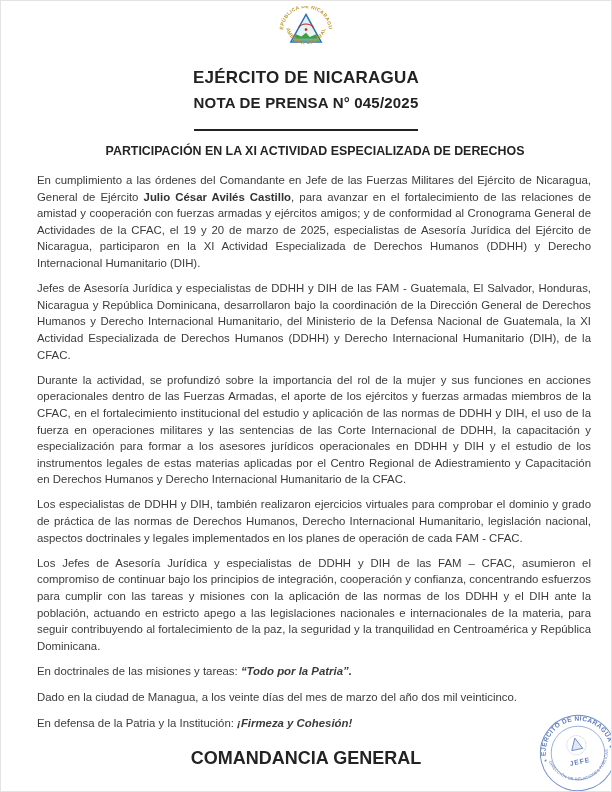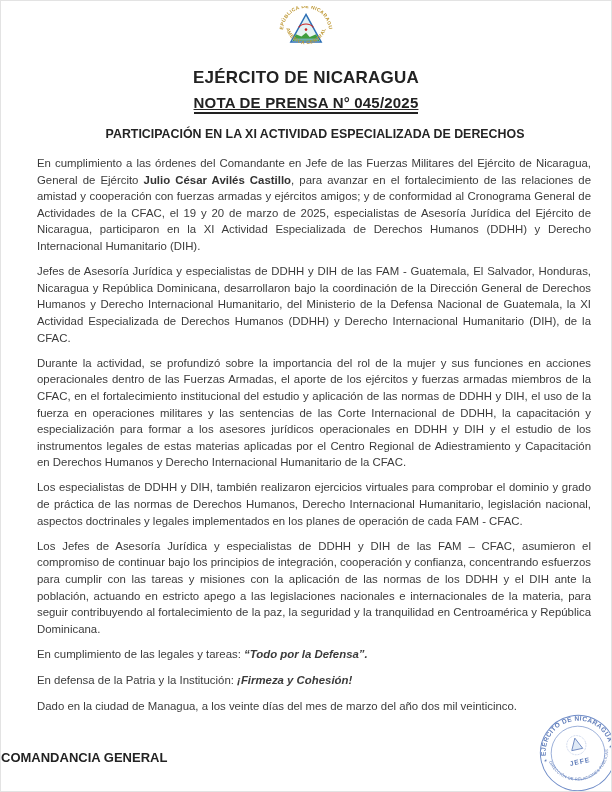--- a/index.html
+++ b/index.html
@@ -15,37 +15,37 @@
     color:#3b3b3b;
   }
   .emblem-wrap{width:100%;text-align:center;padding-top:5px;}
   .org-title{
     text-align:center;font-weight:bold;font-size:17px;line-height:19px;
     margin-top:8px;color:#222;letter-spacing:.2px;
   }
   .press-note-wrap{text-align:center;margin-top:7px;}
   .press-note{
     display:inline-block;font-weight:bold;font-size:15px;line-height:16px;color:#222;
-    border-bottom:2px solid #222;padding-bottom:1px;letter-spacing:.2px;text-decoration:underline;
+    border-bottom:2px solid #222;padding-bottom:18px;letter-spacing:.2px;
   }
   .subject{
     text-align:center;font-weight:bold;font-size:12.4px;line-height:15px;
     margin-top:13px;color:#242424;padding-left:18px;
   }
   .doc-body{margin:13px 20px 0 36px;}
   .doc-body p{
     font-size:11.4px;line-height:16.6px;text-align:justify;
     margin:0 0 8.6px 0;color:#3b3b3b;
   }
   .doc-body p.single{text-align:left;margin-bottom:9.2px;}
   .motto{font-weight:bold;font-style:italic;}
   b{color:#333;}
   .footer{
     position:absolute;left:0;top:749px;width:100%;
-    text-align:left;font-weight:bold;font-size:13px;line-height:16px;color:#232323;
+    text-align:center;font-weight:bold;font-size:18px;line-height:16px;color:#232323;
   }
   .seal{
     position:absolute;left:537px;top:712px;width:80px;height:80px;
     transform:rotate(-12deg);opacity:.88;
   }
   .arc-gold{fill:#bd9630;font-weight:bold;}
   .seal-blue{fill:#4a6bb0;}
 </style>
 </head>
 <body>
@@ -83,23 +83,23 @@
   <div class="subject">
     <div>PARTICIPACIÓN EN LA XI ACTIVIDAD ESPECIALIZADA DE DERECHOS</div>
   </div>
 
   <div class="doc-body">
     <p><span>En cumplimiento a las órdenes del Comandante en Jefe de las Fuerzas Militares del Ejército de Nicaragua, General de Ejército </span><b>Julio César Avilés Castillo</b><span>, para avanzar en el fortalecimiento de las relaciones de amistad y cooperación con fuerzas armadas y ejércitos amigos; y de conformidad al Cronograma General de Actividades de la CFAC, el 19 y 20 de marzo de 2025, especialistas de Asesoría Jurídica del Ejército de Nicaragua, participaron en la XI Actividad Especializada de Derechos Humanos (DDHH) y Derecho Internacional Humanitario (DIH).</span></p>
     <p>Jefes de Asesoría Jurídica y especialistas de DDHH y DIH de las FAM - Guatemala, El Salvador, Honduras, Nicaragua y República Dominicana, desarrollaron bajo la coordinación de la Dirección General de Derechos Humanos y Derecho Internacional Humanitario, del Ministerio de la Defensa Nacional de Guatemala, la XI Actividad Especializada de Derechos Humanos (DDHH) y Derecho Internacional Humanitario (DIH), de la CFAC.</p>
     <p>Durante la actividad, se profundizó sobre la importancia del rol de la mujer y sus funciones en acciones operacionales dentro de las Fuerzas Armadas, el aporte de los ejércitos y fuerzas armadas miembros de la CFAC, en el fortalecimiento institucional del estudio y aplicación de las normas de DDHH y DIH, el uso de la fuerza en operaciones militares y las sentencias de las Corte Internacional de DDHH, la capacitación y especialización para formar a los asesores jurídicos operacionales en DDHH y DIH y el estudio de los instrumentos legales de estas materias aplicadas por el Centro Regional de Adiestramiento y Capacitación en Derechos Humanos y Derecho Internacional Humanitario de la CFAC.</p>
     <p>Los especialistas de DDHH y DIH, también realizaron ejercicios virtuales para comprobar el dominio y grado de práctica de las normas de Derechos Humanos, Derecho Internacional Humanitario, legislación nacional, aspectos doctrinales y legales implementados en los planes de operación de cada FAM - CFAC.</p>
     <p>Los Jefes de Asesoría Jurídica y especialistas de DDHH y DIH de las FAM – CFAC, asumieron el compromiso de continuar bajo los principios de integración, cooperación y confianza, concentrando esfuerzos para cumplir con las tareas y misiones con la aplicación de las normas de los DDHH y el DIH ante la población, actuando en estricto apego a las legislaciones nacionales e internacionales de la materia, para seguir contribuyendo al fortalecimiento de la paz, la seguridad y la tranquilidad en Centroamérica y República Dominicana.</p>
-    <p class="single"><span>En cumplimiento de las legales y tareas: </span><span class="motto">“Todo por la Defensa”.</span></p>
+    <p class="single"><span>En doctrinales de las misiones y tareas: </span><span class="motto">“Todo por la Patria”.</span></p>
+    <p class="single">Dado en la ciudad de Managua, a los veinte días del mes de marzo del año dos mil veinticinco.</p>
     <p class="single"><span>En defensa de la Patria y la Institución: </span><span class="motto">¡Firmeza y Cohesión!</span></p>
-    <p class="single">Dado en la ciudad de Managua, a los veinte días del mes de marzo del año dos mil veinticinco.</p>
   </div>
 
   <div class="footer">
     <div>COMANDANCIA GENERAL</div>
   </div>
 
   <svg class="seal" viewBox="0 0 100 100">
     <defs>
       <path id="sealTop" d="M 9.5,50 A 40.5,40.5 0 0 1 90.5,50" fill="none"></path>
       <path id="sealBot" d="M 12,52 A 38.5,38.5 0 0 0 88,52" fill="none"></path>

